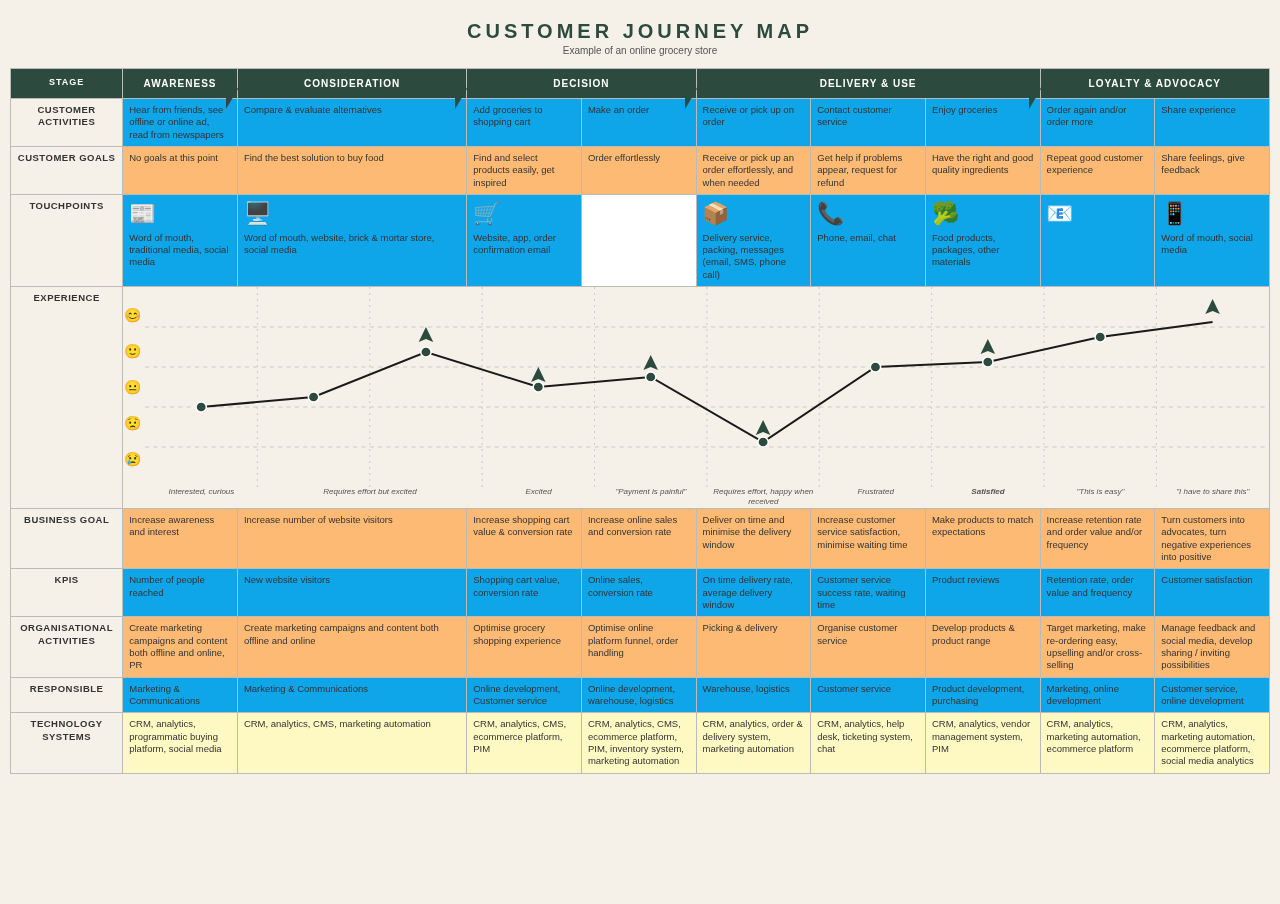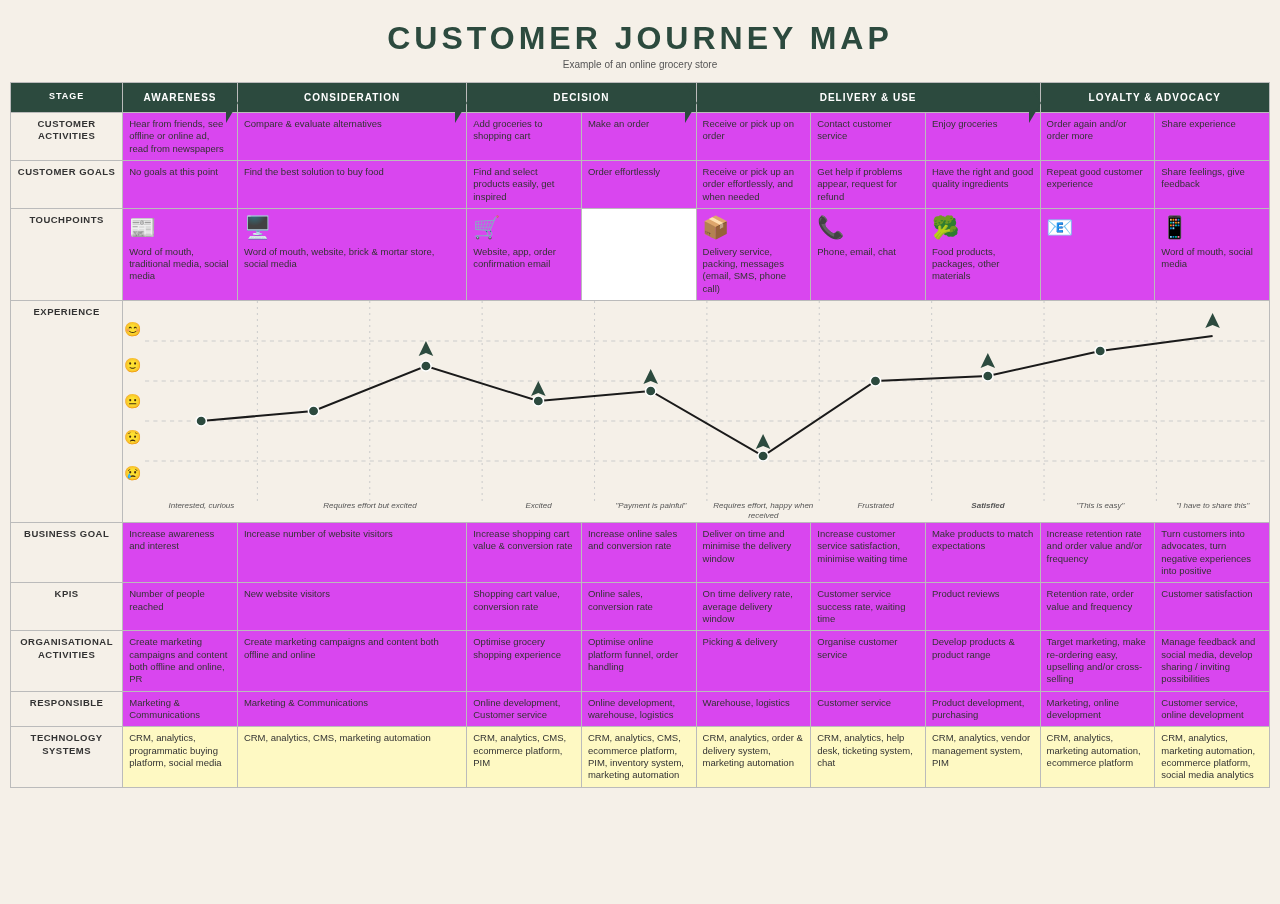--- a/index.html
+++ b/index.html
@@ -13,21 +13,21 @@
       width: 1280px;
       min-height: 904px;
       background: #f5f0e8;
       padding: 10px;
     }
     .title-section {
       text-align: center;
       padding: 10px 0 4px;
     }
     .main-title {
-      font-size: 32px;
+      font-size: 20px;
       font-weight: bold;
       letter-spacing: 4px;
       color: #2c4a3e;
       text-transform: uppercase;
     }
     .subtitle {
       font-size: 10px;
       color: #555;
       margin-top: 2px;
     }
@@ -61,24 +61,24 @@
       font-size: 9.5px;
       text-align: center;
       text-transform: uppercase;
       letter-spacing: 0.5px;
       color: #333;
       vertical-align: middle;
       width: 90px;
       border-right: 2px solid #aaa;
     }
     .odd-row td {
-      background: #d946ef;
+      background: #0ea5e9;
     }
     .even-row td {
-      background: #d946ef;
+      background: #fdba74;
     }
     .experience-row td {
       background: #f5f0e8;
     }
     td.row-label-cell {
       background: #f5f0e8 !important;
     }
     .tech-row td {
       background: #fef9c3;
     }

